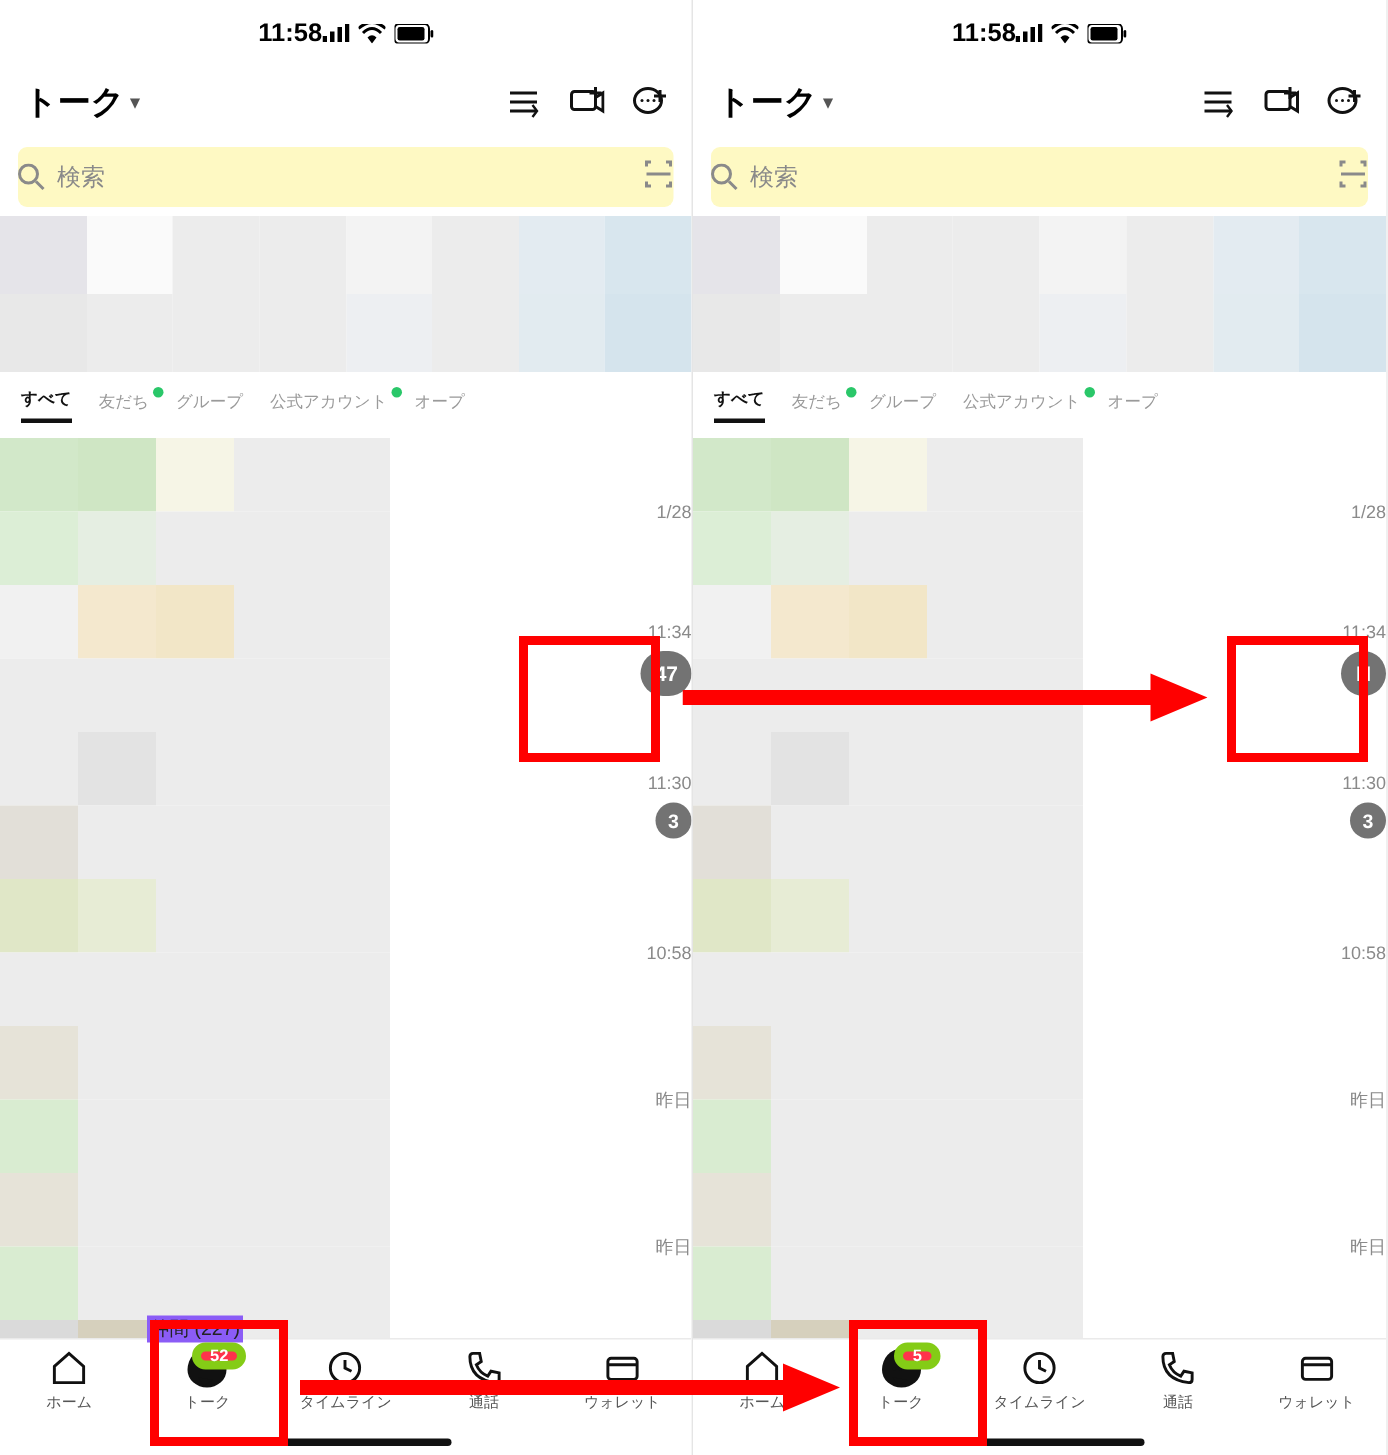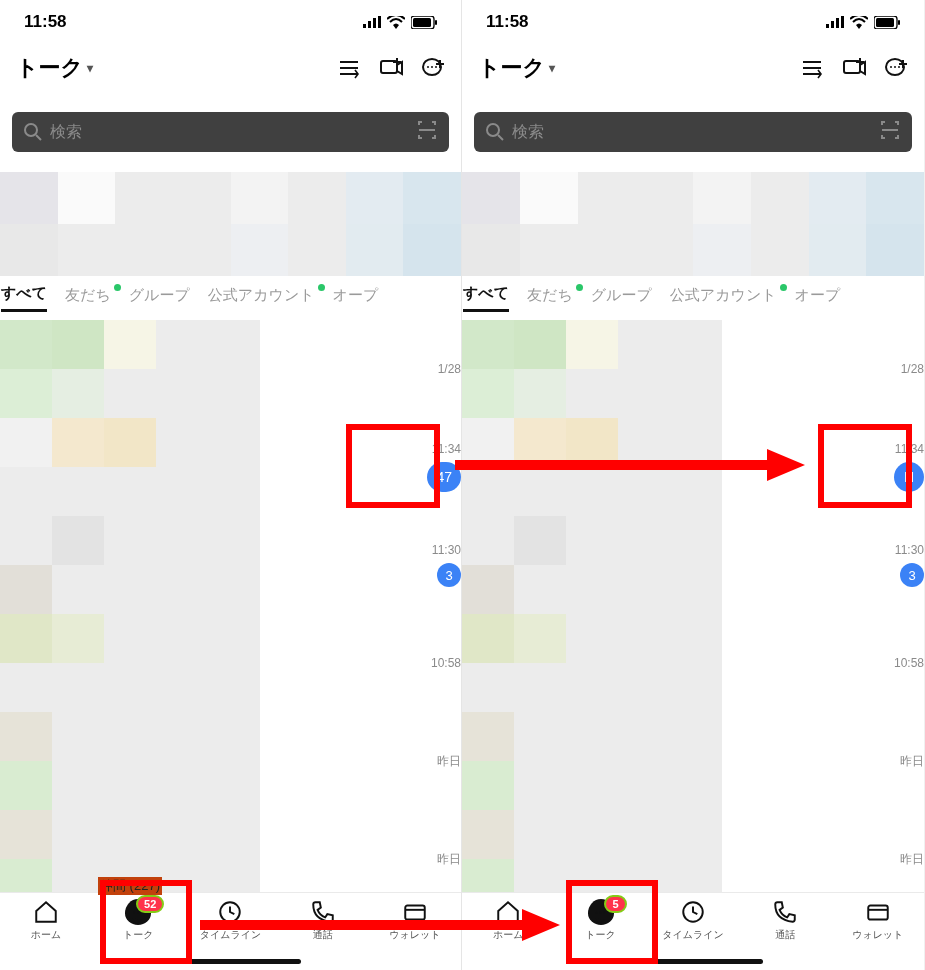--- a/index.html
+++ b/index.html
@@ -24,21 +24,21 @@
     overflow: hidden;
     border-right: 1px solid #e5e5e5;
   }
   .phone:last-child { border-right: none; }
 
   
   .status-bar {
     height: 44px;
     display: flex;
     align-items: center;
-    justify-content: space-between;
+    justify-content: center;
     padding: 0 24px;
     font-size: 17px;
     font-weight: 600;
   }
   .status-icons { display: flex; gap: 6px; align-items: center; }
 
   
   .header {
     height: 48px;
     display: flex;
@@ -51,27 +51,27 @@
     font-weight: 700;
     display: flex;
     align-items: center;
     gap: 4px;
   }
   .header-icons { display: flex; gap: 18px; align-items: center; }
   .hicon { width: 24px; height: 24px; display:flex; align-items:center; justify-content:center; }
 
   
   .search {
-    margin: 20px 12px;
+    margin: 6px 12px;
     height: 40px;
-    background: #404040;
+    background: #fef9c3;
     border-radius: 6px;
     display: flex;
     align-items: center;
-    padding: 0 12px;
+    padding: 0 0;
     gap: 8px;
     color: #8a8a8a;
     font-size: 16px;
   }
   .search .scan { margin-left: auto; }
 
   
   .banner {
     margin-top: 6px;
     height: 104px; width: 100%;
@@ -88,23 +88,23 @@
   .banner div:nth-child(9){background:#e8e8e8}
   .banner div:nth-child(13){background:#edeff2}
   .banner div:nth-child(15){background:#e2ebf0}
   .banner div:nth-child(16){background:#d5e4ed}
 
   
   .tabs {
     display: flex;
     align-items: center;
     height: 44px;
-    padding: 0 1px;
+    padding: 0 14px;
     gap: 18px;
-    font-size: 15px;
+    font-size: 11px;
     color: #9a9a9a;
     overflow: hidden;
     white-space: nowrap;
   }
   .tab { position: relative; padding-bottom: 6px; }
   .tab.active {
     color: #111;
     font-weight: 700;
     border-bottom: 3px solid #111;
   }
@@ -154,24 +154,24 @@
     margin-left: auto;
     text-align: right;
     display: flex;
     flex-direction: column;
     align-items: flex-end;
     gap: 6px;
     color: #8a8a8a;
     font-size: 12px;
   }
   .badge {
-    background: #3b82f6;
+    background: #737373;
     color: #fff;
     font-size: 14px;
-    font-weight: 400;
+    font-weight: 700;
     min-width: 30px;
     height: 30px;
     border-radius: 15px;
     display: flex;
     align-items: center;
     justify-content: center;
     padding: 0 9px;
   }
   .badge.sm {
     min-width: 24px; height: 24px; font-size: 13px; border-radius: 12px; padding:0 7px;
@@ -211,21 +211,21 @@
     border: 5px solid transparent; border-top-color:#111;
     transform: rotate(10deg);
   }
   .nav-badge {
     position: absolute; top: -4px; right: 14px;
     background: #ff334b; color:#fff;
     font-size: 11px; font-weight:700;
     border-radius: 10px; min-width: 20px; height: 18px;
     padding: 0 6px;
     display:flex; align-items:center; justify-content:center;
-    border: 2px solid #84cc16;
+    border: 6px solid #84cc16;
   }
   .home-indicator {
     position:absolute; bottom: 6px; left:50%; transform:translateX(-50%);
     width: 140px; height: 5px; border-radius: 3px; background:#111;
   }
 
   
   .redbox {
     position:absolute;
     border: 6px solid #ff0000;
@@ -244,21 +244,21 @@
     color: #0000ff;
     -webkit-text-stroke: 2px #fff;
     paint-order: stroke fill;
     line-height: 1.55;
     pointer-events:none;
   }
 
   
   .cutlabel {
     position:absolute; top:-16px; left:98px;
-    font-size: 13px; color:#222; background:#c2410c;
+    font-size: 13px; color:#222; background:#8b5cf6;
     padding: 0 2px;
   }
 </style>
 </head>
 <body>
 
 <div class="phones">
 
   <div class="phone">
     <div class="status-bar">

